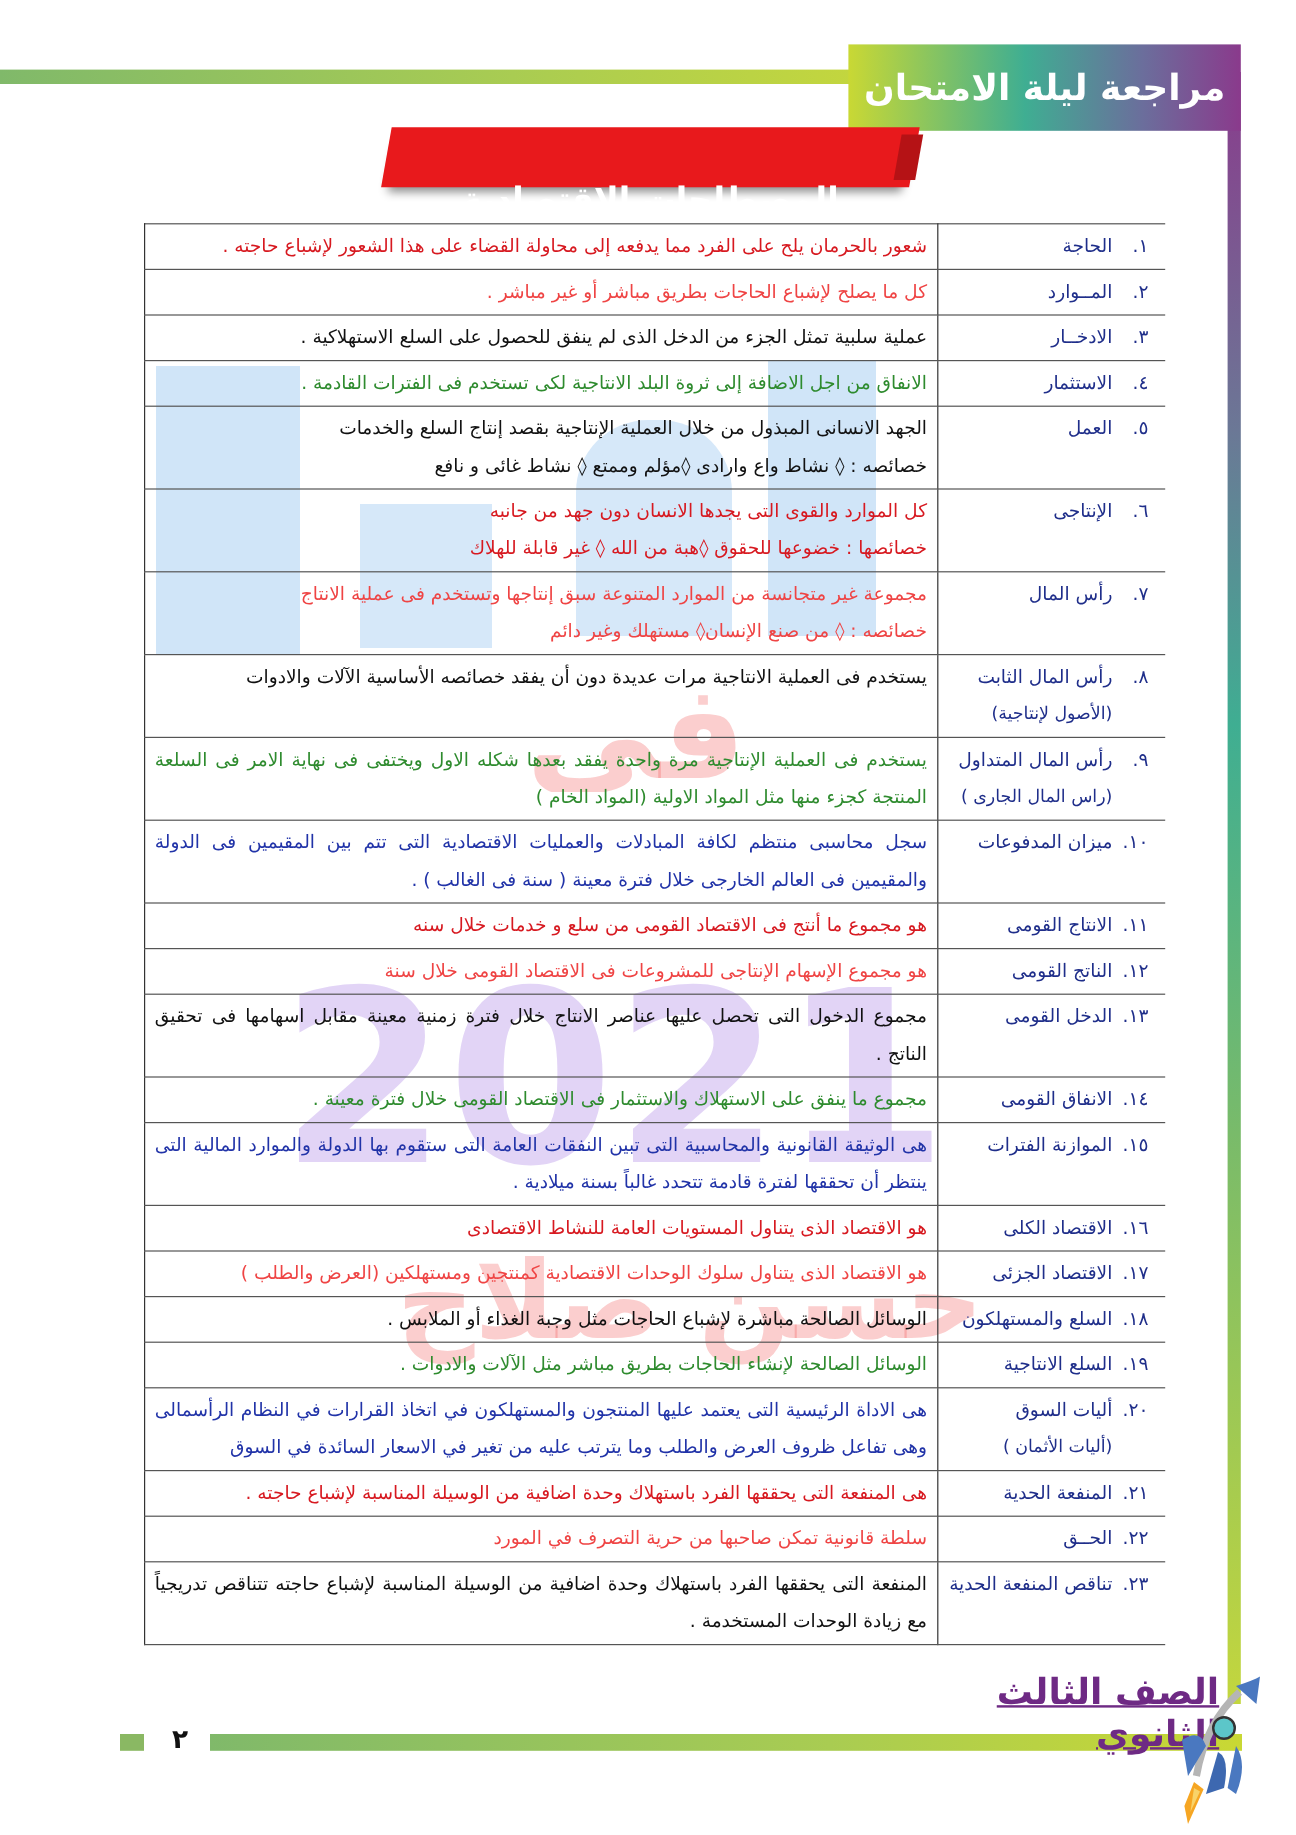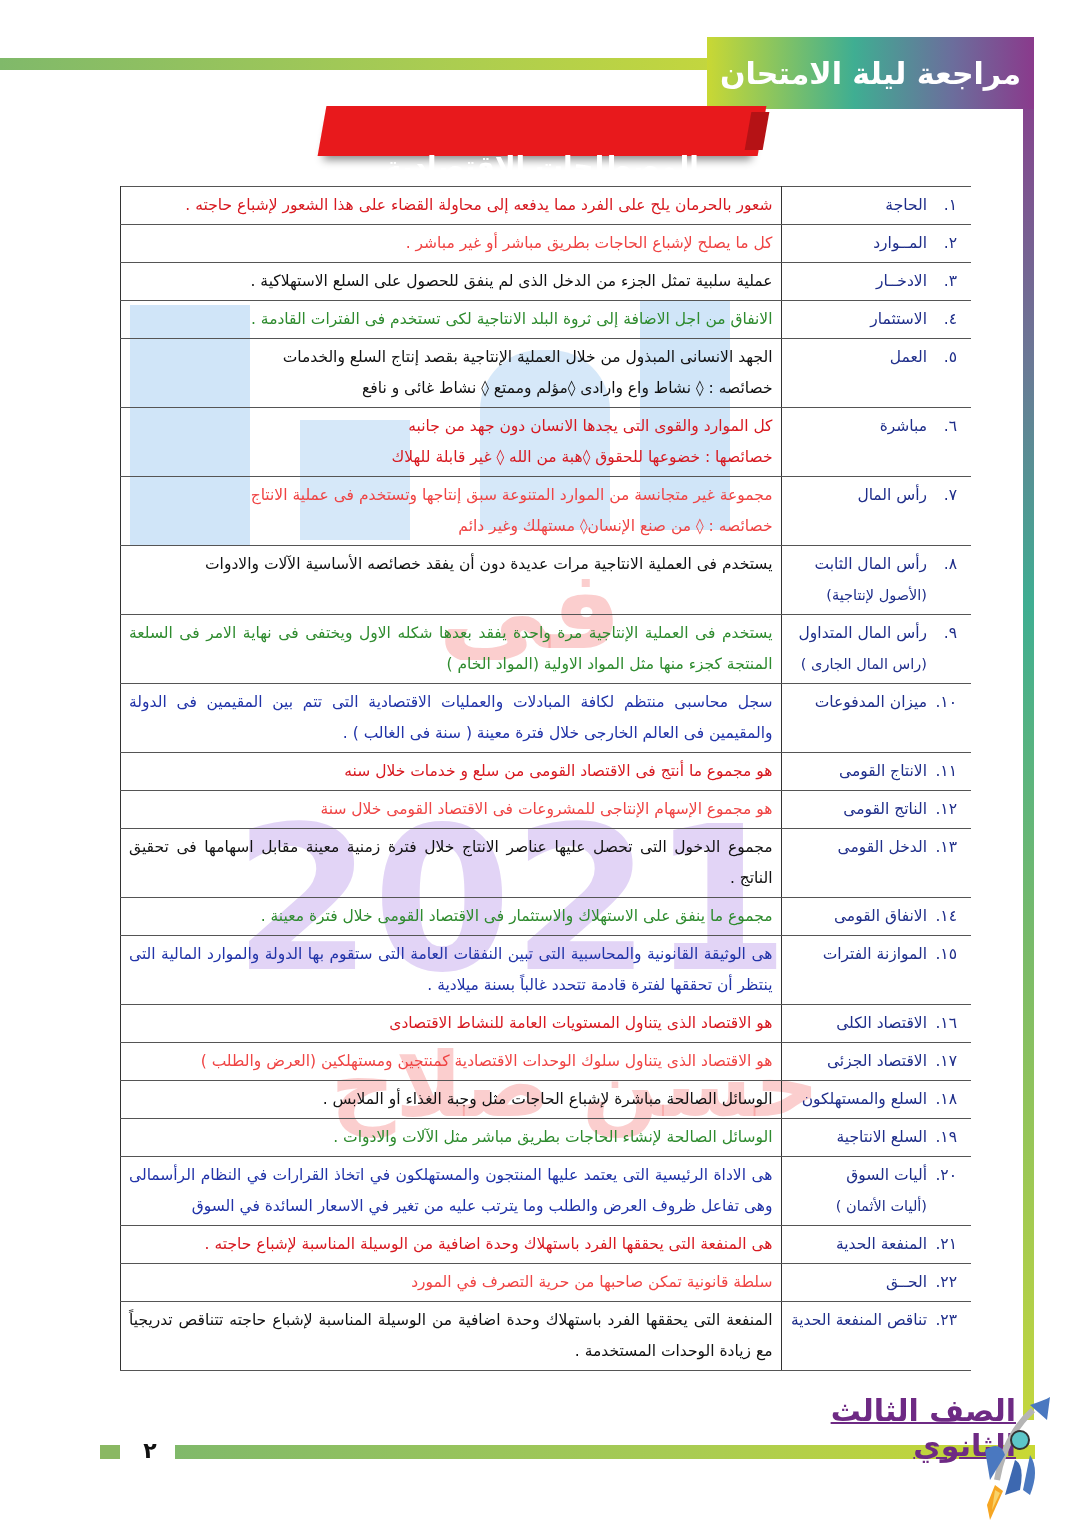--- a/index.html
+++ b/index.html
@@ -157,21 +157,21 @@
         </td>
       </tr>
       <tr>
         <td class="term"><span class="term-num">٥.</span><span>العمل</span></td>
         <td class="def c-black">
           <div>الجهد الانسانى المبذول من خلال العملية الإنتاجية بقصد إنتاج السلع والخدمات</div>
           <div>خصائصه : ◊ نشاط واع وارادى ◊مؤلم وممتع ◊ نشاط غائى و نافع</div>
         </td>
       </tr>
       <tr>
-        <td class="term"><span class="term-num">٦.</span><span>مباشرة</span></td>
+        <td class="term"><span class="term-num">٦.</span><span>الإنتاجى</span></td>
         <td class="def c-red">
           <div>كل الموارد والقوى التى يجدها الانسان دون جهد من جانبه</div>
           <div>خصائصها : خضوعها للحقوق ◊هبة من الله ◊ غير قابلة للهلاك</div>
         </td>
       </tr>
       <tr>
         <td class="term"><span class="term-num">٧.</span><span>رأس المال</span></td>
         <td class="def c-purple">
           <div>مجموعة غير متجانسة من الموارد المتنوعة سبق إنتاجها وتستخدم فى عملية الانتاج</div>
           <div>خصائصه : ◊ من صنع الإنسان◊ مستهلك وغير دائم</div>

